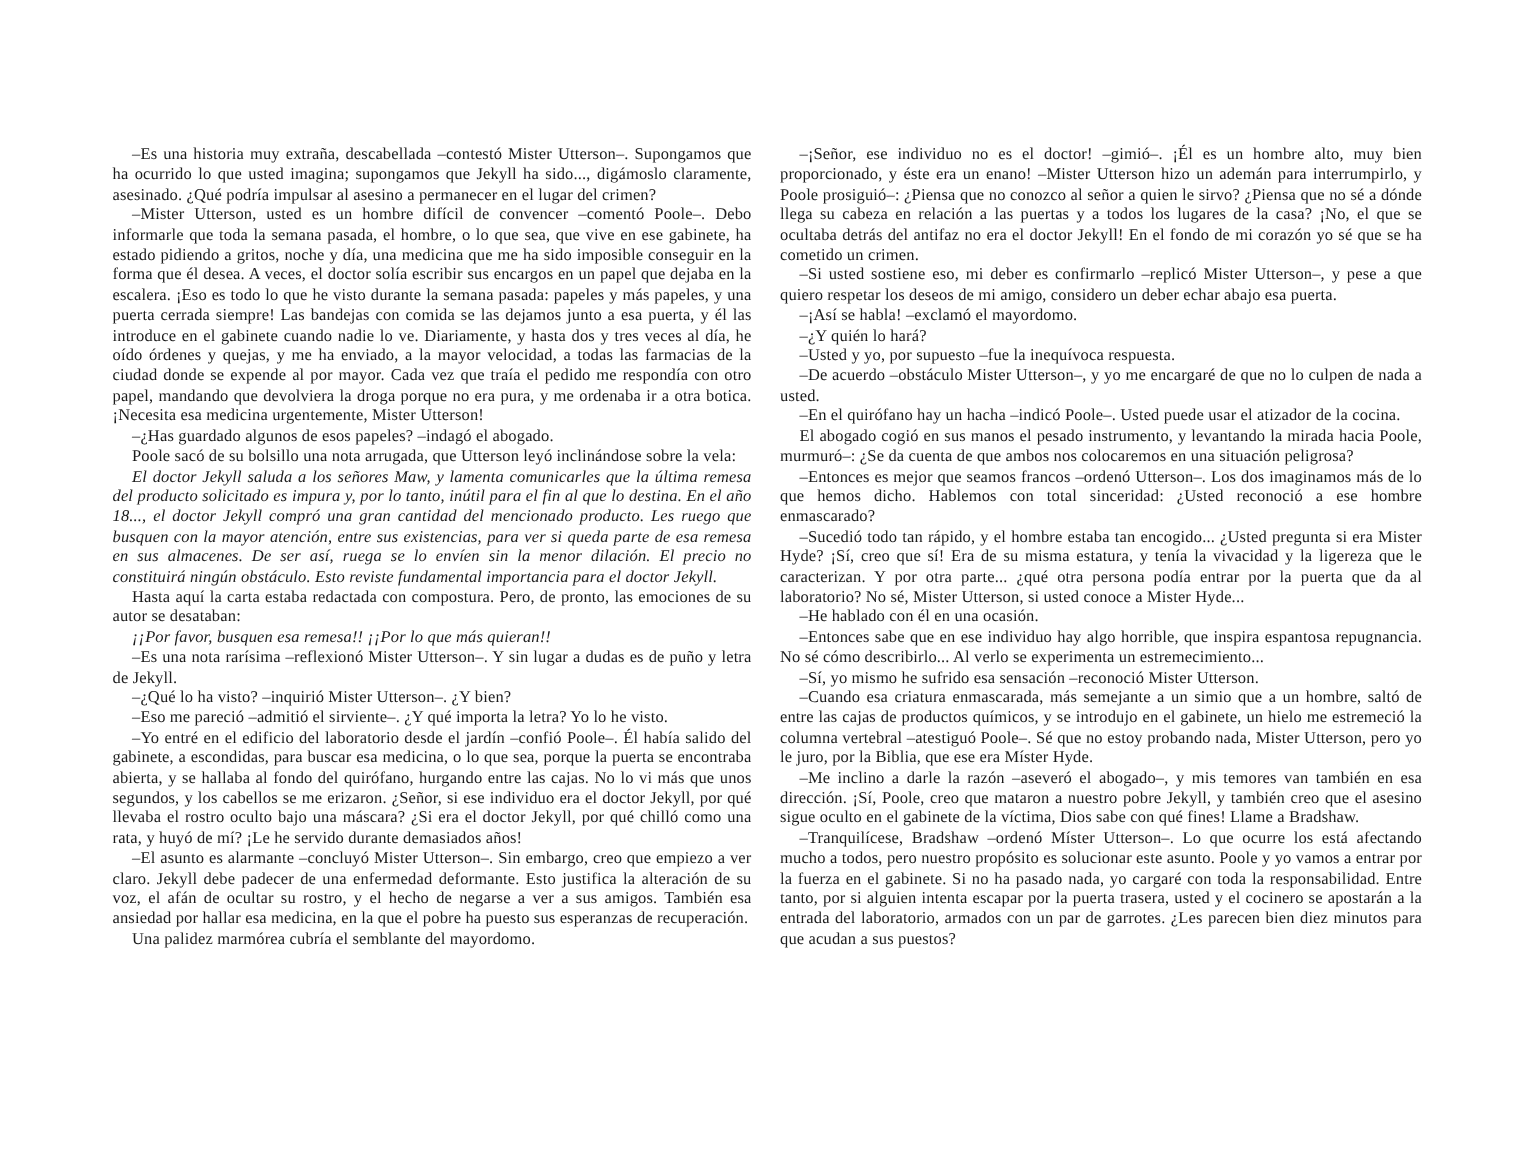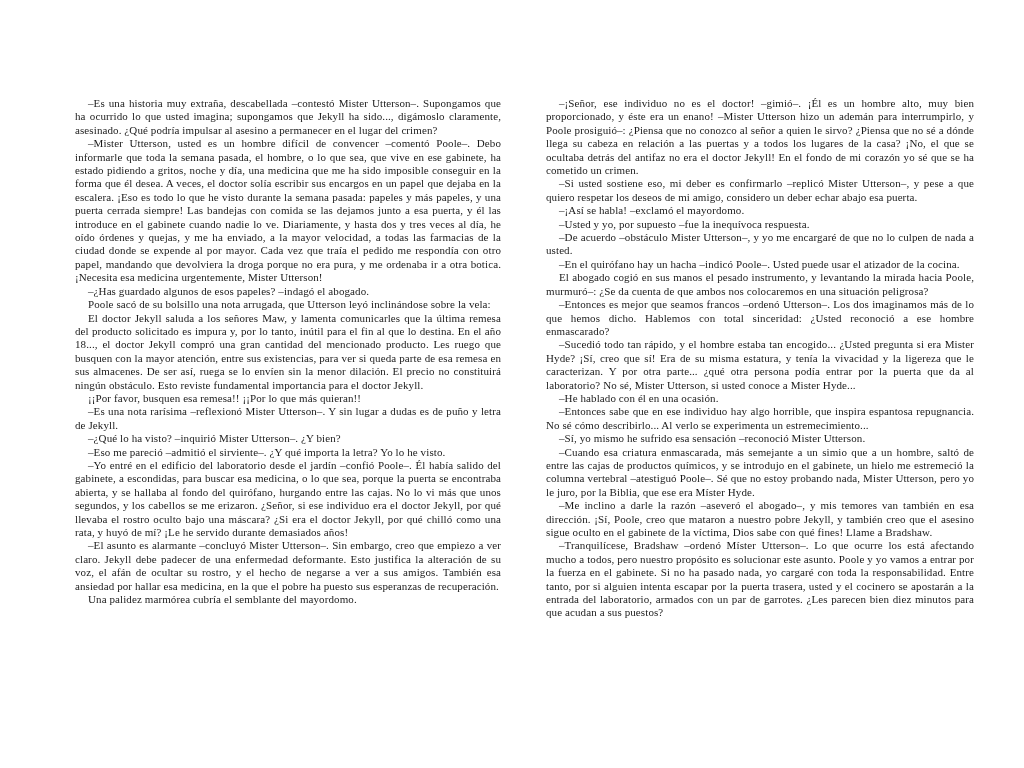--- a/index.html
+++ b/index.html
@@ -24,51 +24,54 @@
   .column {
     position: absolute;
     top: 97px;
     text-align: justify;
     color: #1b1b1b;
     font-size: 11px;
     line-height: 13.4px;
     letter-spacing: 0.1px;
   }
   .column.left  { left: 75px;  width: 426px; }
-  .column.right { left: 546px; width: 428px; }
+  .column.right { left: 520px; width: 428px; }
   .column p {
     margin: 0;
     padding: 0;
     text-indent: 13px;
   }
   .column p.italic {
+    font-style: italic;
   }
 </style>
 </head>
 <body>
 
 <div class="page">
   <div class="column left" id="left-column">
       <p>–Es una historia muy extraña, descabellada –contestó Mister Utterson–. Supongamos que ha ocurrido lo que usted imagina; supongamos que Jekyll ha sido..., digámoslo claramente, asesinado. ¿Qué podría impulsar al asesino a permanecer en el lugar del crimen?</p>
       <p>–Mister Utterson, usted es un hombre difícil de convencer –comentó Poole–. Debo informarle que toda la semana pasada, el hombre, o lo que sea, que vive en ese gabinete, ha estado pidiendo a gritos, noche y día, una medicina que me ha sido imposible conseguir en la forma que él desea. A veces, el doctor solía escribir sus encargos en un papel que dejaba en la escalera. ¡Eso es todo lo que he visto durante la semana pasada: papeles y más papeles, y una puerta cerrada siempre! Las bandejas con comida se las dejamos junto a esa puerta, y él las introduce en el gabinete cuando nadie lo ve. Diariamente, y hasta dos y tres veces al día, he oído órdenes y quejas, y me ha enviado, a la mayor velocidad, a todas las farmacias de la ciudad donde se expende al por mayor. Cada vez que traía el pedido me respondía con otro papel, mandando que devolviera la droga porque no era pura, y me ordenaba ir a otra botica. ¡Necesita esa medicina urgentemente, Mister Utterson!</p>
       <p>–¿Has guardado algunos de esos papeles? –indagó el abogado.</p>
       <p>Poole sacó de su bolsillo una nota arrugada, que Utterson leyó inclinándose sobre la vela:</p>
       <p class="italic">El doctor Jekyll saluda a los señores Maw, y lamenta comunicarles que la última remesa del producto solicitado es impura y, por lo tanto, inútil para el fin al que lo destina. En el año 18..., el doctor Jekyll compró una gran cantidad del mencionado producto. Les ruego que busquen con la mayor atención, entre sus existencias, para ver si queda parte de esa remesa en sus almacenes. De ser así, ruega se lo envíen sin la menor dilación. El precio no constituirá ningún obstáculo. Esto reviste fundamental importancia para el doctor Jekyll.</p>
+      <p>Hasta aquí la carta estaba redactada con compostura. Pero, de pronto, las emociones de su autor se desataban:</p>
       <p class="italic">¡¡Por favor, busquen esa remesa!! ¡¡Por lo que más quieran!!</p>
       <p>–Es una nota rarísima –reflexionó Mister Utterson–. Y sin lugar a dudas es de puño y letra de Jekyll.</p>
       <p>–¿Qué lo ha visto? –inquirió Mister Utterson–. ¿Y bien?</p>
       <p>–Eso me pareció –admitió el sirviente–. ¿Y qué importa la letra? Yo lo he visto.</p>
       <p>–Yo entré en el edificio del laboratorio desde el jardín –confió Poole–. Él había salido del gabinete, a escondidas, para buscar esa medicina, o lo que sea, porque la puerta se encontraba abierta, y se hallaba al fondo del quirófano, hurgando entre las cajas. No lo vi más que unos segundos, y los cabellos se me erizaron. ¿Señor, si ese individuo era el doctor Jekyll, por qué llevaba el rostro oculto bajo una máscara? ¿Si era el doctor Jekyll, por qué chilló como una rata, y huyó de mí? ¡Le he servido durante demasiados años!</p>
       <p>–El asunto es alarmante –concluyó Mister Utterson–. Sin embargo, creo que empiezo a ver claro. Jekyll debe padecer de una enfermedad deformante. Esto justifica la alteración de su voz, el afán de ocultar su rostro, y el hecho de negarse a ver a sus amigos. También esa ansiedad por hallar esa medicina, en la que el pobre ha puesto sus esperanzas de recuperación.</p>
       <p>Una palidez marmórea cubría el semblante del mayordomo.</p>
     </div>
   <div class="column right" id="right-column">
       <p>–¡Señor, ese individuo no es el doctor! –gimió–. ¡Él es un hombre alto, muy bien proporcionado, y éste era un enano! –Mister Utterson hizo un ademán para interrumpirlo, y Poole prosiguió–: ¿Piensa que no conozco al señor a quien le sirvo? ¿Piensa que no sé a dónde llega su cabeza en relación a las puertas y a todos los lugares de la casa? ¡No, el que se ocultaba detrás del antifaz no era el doctor Jekyll! En el fondo de mi corazón yo sé que se ha cometido un crimen.</p>
       <p>–Si usted sostiene eso, mi deber es confirmarlo –replicó Mister Utterson–, y pese a que quiero respetar los deseos de mi amigo, considero un deber echar abajo esa puerta.</p>
       <p>–¡Así se habla! –exclamó el mayordomo.</p>
+      <p>–¿Y quién lo hará?</p>
       <p>–Usted y yo, por supuesto –fue la inequívoca respuesta.</p>
       <p>–De acuerdo –obstáculo Mister Utterson–, y yo me encargaré de que no lo culpen de nada a usted.</p>
       <p>–En el quirófano hay un hacha –indicó Poole–. Usted puede usar el atizador de la cocina.</p>
       <p>El abogado cogió en sus manos el pesado instrumento, y levantando la mirada hacia Poole, murmuró–: ¿Se da cuenta de que ambos nos colocaremos en una situación peligrosa?</p>
       <p>–Entonces es mejor que seamos francos –ordenó Utterson–. Los dos imaginamos más de lo que hemos dicho. Hablemos con total sinceridad: ¿Usted reconoció a ese hombre enmascarado?</p>
       <p>–Sucedió todo tan rápido, y el hombre estaba tan encogido... ¿Usted pregunta si era Mister Hyde? ¡Sí, creo que sí! Era de su misma estatura, y tenía la vivacidad y la ligereza que le caracterizan. Y por otra parte... ¿qué otra persona podía entrar por la puerta que da al laboratorio? No sé, Mister Utterson, si usted conoce a Mister Hyde...</p>
       <p>–He hablado con él en una ocasión.</p>
       <p>–Entonces sabe que en ese individuo hay algo horrible, que inspira espantosa repugnancia. No sé cómo describirlo... Al verlo se experimenta un estremecimiento...</p>
       <p>–Sí, yo mismo he sufrido esa sensación –reconoció Mister Utterson.</p>
       <p>–Cuando esa criatura enmascarada, más semejante a un simio que a un hombre, saltó de entre las cajas de productos químicos, y se introdujo en el gabinete, un hielo me estremeció la columna vertebral –atestiguó Poole–. Sé que no estoy probando nada, Mister Utterson, pero yo le juro, por la Biblia, que ese era Míster Hyde.</p>

